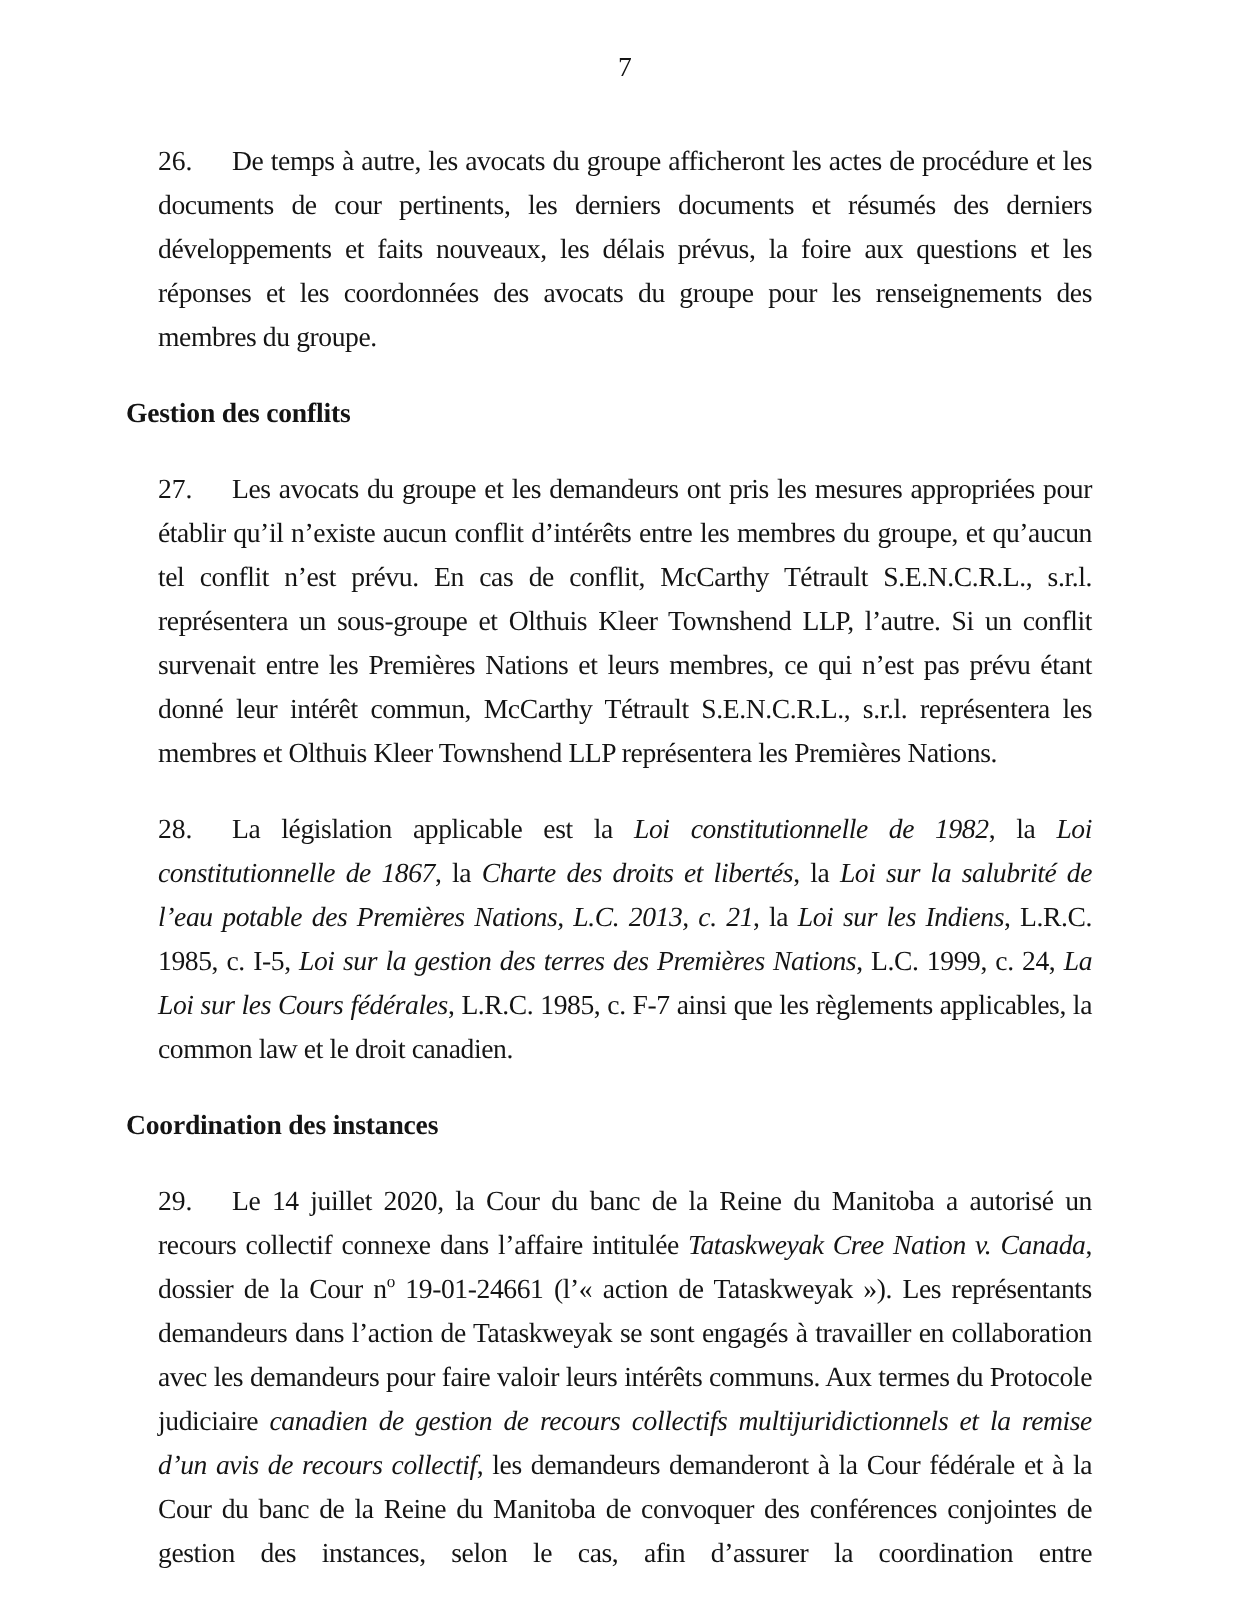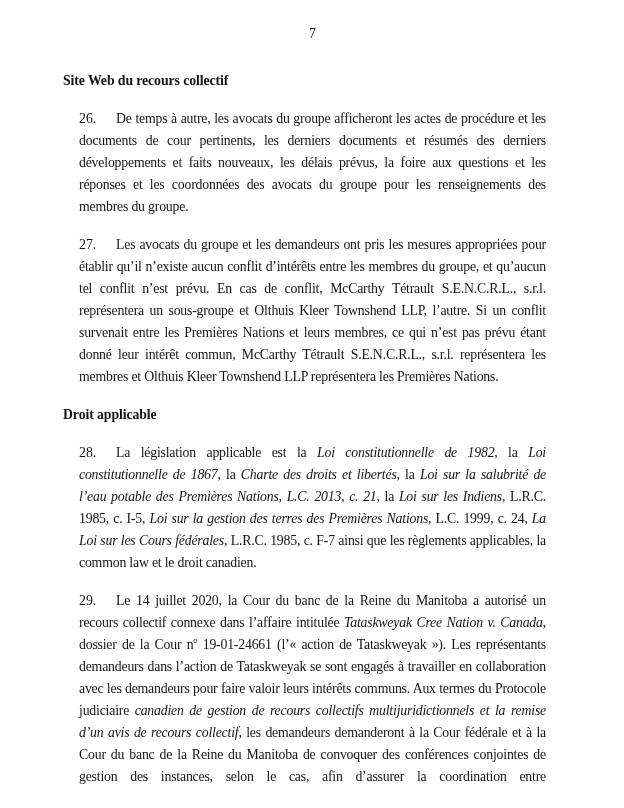--- a/index.html
+++ b/index.html
@@ -53,30 +53,30 @@
   .ptext b { font-weight: 400; }
 </style>
 </head>
 <body>
 
 <div class="page">
 
   <div class="pagenum">7</div>
 
   <section>
-    <h2 class="sec-heading">Site Web du recours collectif</h2>
     <p class="para"><span class="pnum">26.</span><span class="ptext"><span>De temps à autre, les avocats du groupe afficheront les actes de procédure et les documents de cour pertinents, les derniers documents et résumés des derniers développements et faits nouveaux, les délais prévus, la foire aux questions et les réponses et les coordonnées des avocats du groupe pour les renseignements des membres du groupe.</span></span></p>
   </section>
 
   <section>
+    <h2 class="sec-heading">Gestion des conflits</h2>
     <p class="para"><span class="pnum">27.</span><span class="ptext"><span>Les avocats du groupe et les demandeurs ont pris les mesures appropriées pour établir qu’il n’existe aucun conflit d’intérêts entre les membres du groupe, et qu’aucun tel conflit n’est prévu. En cas de conflit, McCarthy Tétrault S.E.N.C.R.L., s.r.l. représentera un sous-groupe et Olthuis Kleer Townshend LLP, l’autre. Si un conflit survenait entre les Premières Nations et leurs membres, ce qui n’est pas prévu étant donné leur intérêt commun, McCarthy Tétrault S.E.N.C.R.L., s.r.l. représentera les membres et Olthuis Kleer Townshend LLP représentera les Premières Nations.</span></span></p>
   </section>
 
   <section>
-    <h2 class="sec-heading">Droit applicable</h2>
     <p class="para"><span class="pnum">28.</span><span class="ptext"><span>La législation applicable est la </span><i>Loi constitutionnelle de 1982</i><span>, la </span><i>Loi constitutionnelle de 1867</i><span>, la </span><i>Charte des droits et libertés</i><span>, la </span><i>Loi sur la salubrité de l’eau potable des Premières Nations, L.C. 2013, c. 21</i><span>, la </span><i>Loi sur les Indiens</i><span>, L.R.C. 1985, c. I-5, </span><i>Loi sur la gestion des terres des Premières Nations</i><span>, L.C. 1999, c. 24, </span><i>La Loi sur les Cours fédérales</i><span>, L.R.C. 1985, c. F-7 ainsi que les règlements applicables, la common law et le droit canadien.</span></span></p>
   </section>
 
   <section>
+    <h2 class="sec-heading">Coordination des instances</h2>
     <p class="para cont"><span class="pnum">29.</span><span class="ptext"><span>Le 14 juillet 2020, la Cour du banc de la Reine du Manitoba a autorisé un recours collectif connexe dans l’affaire intitulée </span><i>Tataskweyak Cree Nation v. Canada</i><span>, dossier de la Cour n</span><sup>o</sup><span> 19-01-24661 (l’« </span><b>action de Tataskweyak</b><span> »). Les représentants demandeurs dans l’action de Tataskweyak se sont engagés à travailler en collaboration avec les demandeurs pour faire valoir leurs intérêts communs. Aux termes du Protocole judiciaire </span><i>canadien de gestion de recours collectifs multijuridictionnels et la remise d’un avis de recours collectif</i><span>, les demandeurs demanderont à la Cour fédérale et à la Cour du banc de la Reine du Manitoba de convoquer des conférences conjointes de gestion des instances, selon le cas, afin d’assurer la coordination entre</span></span></p>
   </section>
 
 </div>
 
 </body></html>

